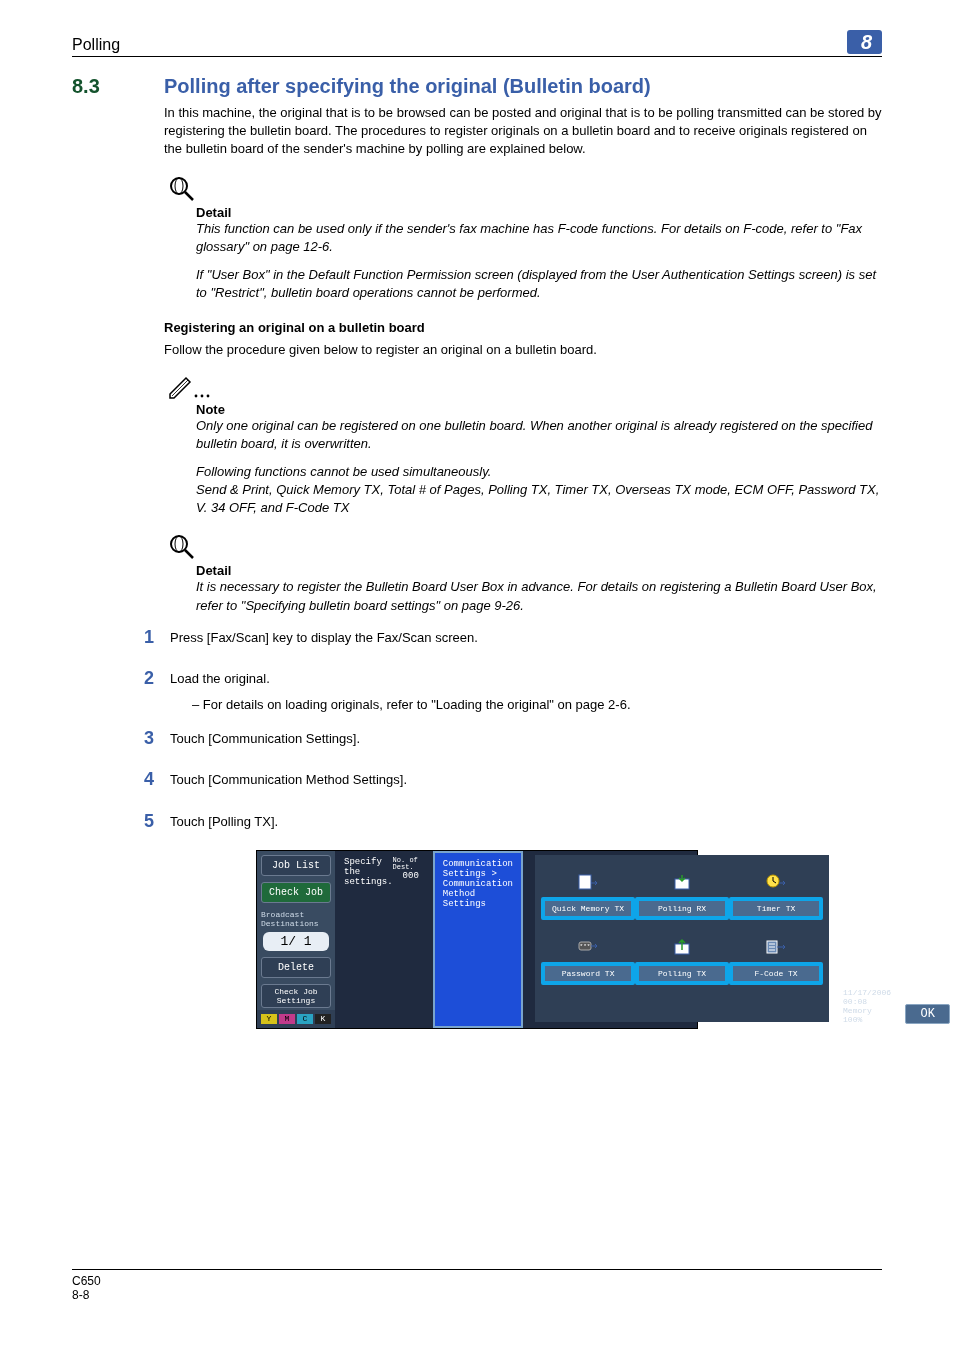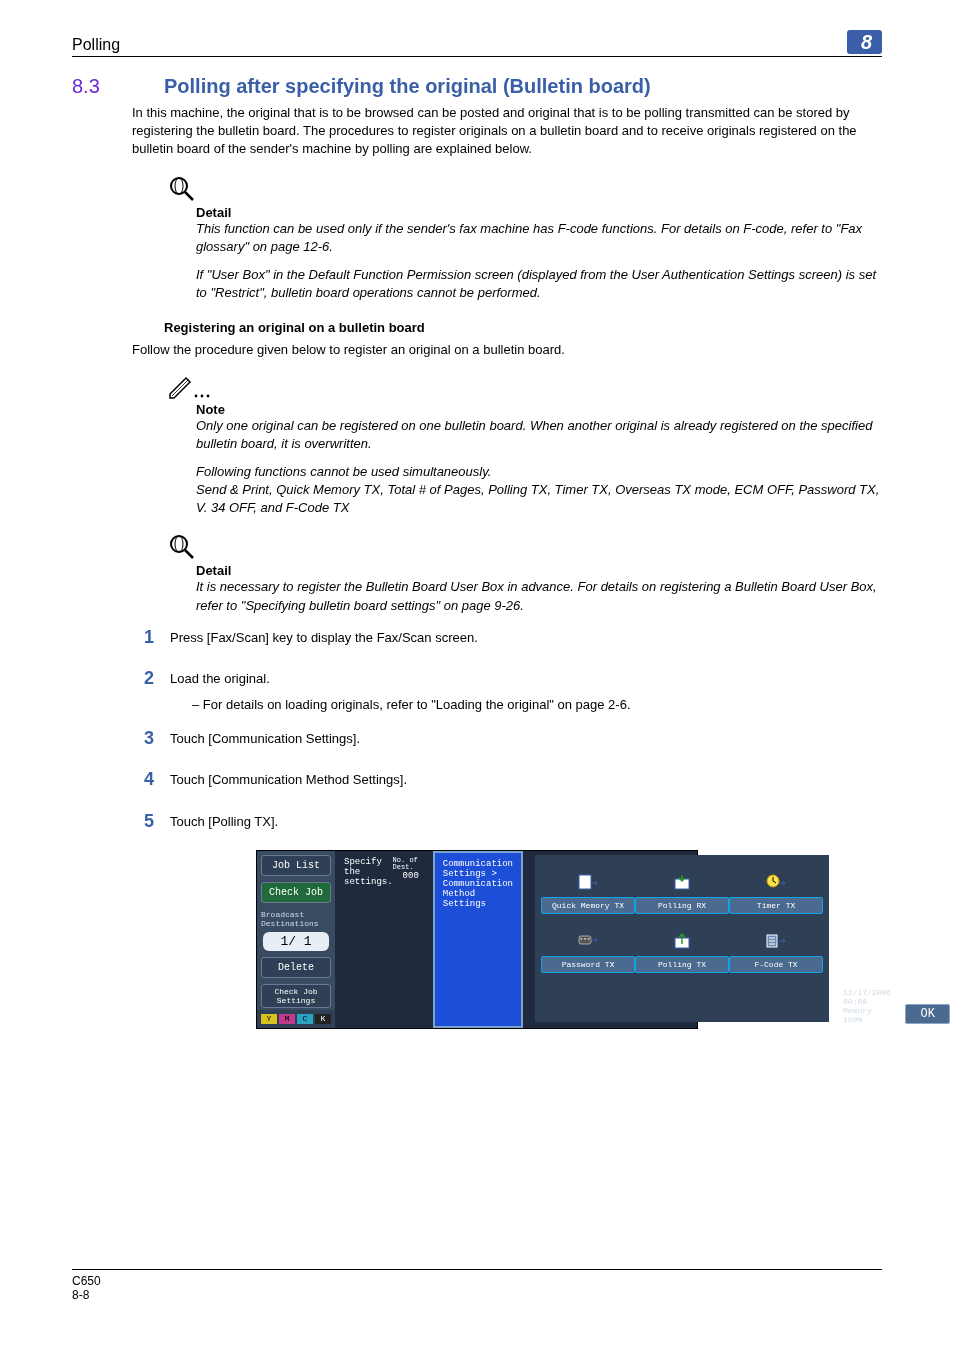--- a/index.html
+++ b/index.html
@@ -36,31 +36,31 @@
     display: inline-block;
     line-height: 1;
   }
   .section-row {
     display: flex;
     gap: 42px;
     margin-bottom: 6px;
   }
   .section-num {
     font-size: 20px;
-    font-weight: normal;
-    color: #6d28d9;
+    font-weight: bold;
+    color: #14532d;
     min-width: 50px;
   }
   .section-title {
     font-size: 20px;
     font-weight: bold;
     color: #3a5fa8;
   }
   .body-block {
-    margin-left: 60px;
+    margin-left: 92px;
     line-height: 1.4;
     margin-bottom: 12px;
     font-size: 13px;
   }
   .icon-block {
     margin-left: 96px;
     margin-top: 16px;
   }
   .icon-svg {
     display: block;
@@ -215,21 +215,21 @@
     text-align: center;
   }
   .ss-btn-icon {
     height: 24px;
     display:flex;
     align-items:center;
     justify-content:center;
   }
   .ss-btn-label {
     background: #4a6a8f;
-    border: 1px solid #0ea5e9;
+    border: 4px solid #0ea5e9;
     border-radius: 2px;
     font-size: 8px;
     padding: 3px 2px;
     margin-top: 2px;
   }
   .ss-bottom {
     display: flex;
     justify-content: space-between;
     align-items: flex-end;
     padding: 4px 8px;

